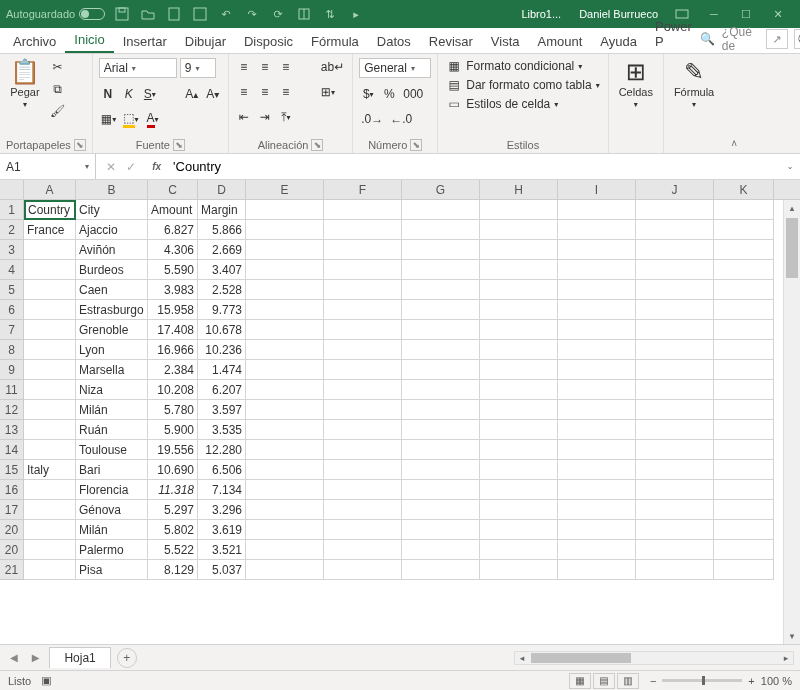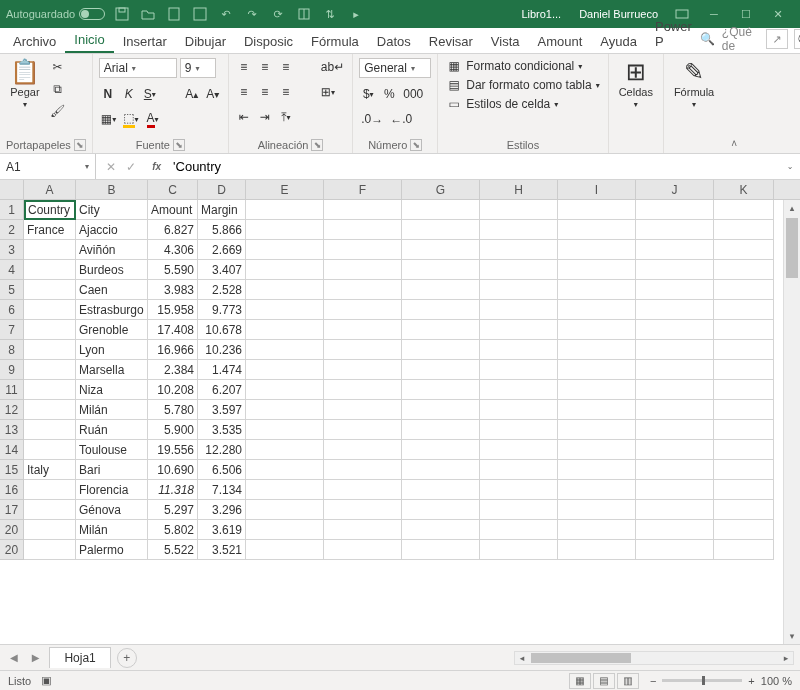--- a/index.html
+++ b/index.html
@@ -588,20 +588,34 @@
         <div class="cell num" style="width: 50px;">5.522</div>
         <div class="cell num" style="width: 48px;">3.521</div>
         <div class="cell" style="width: 78px;"></div>
         <div class="cell" style="width: 78px;"></div>
         <div class="cell" style="width: 78px;"></div>
         <div class="cell" style="width: 78px;"></div>
         <div class="cell" style="width: 78px;"></div>
         <div class="cell" style="width: 78px;"></div>
         <div class="cell" style="width: 60px;"></div>
       </div>
+      <div class="gr">
+        <div class="rh">21</div>
+        <div class="cell" style="width: 52px;"></div>
+        <div class="cell" style="width: 72px;">Pisa</div>
+        <div class="cell num" style="width: 50px;">8.129</div>
+        <div class="cell num" style="width: 48px;">5.037</div>
+        <div class="cell" style="width: 78px;"></div>
+        <div class="cell" style="width: 78px;"></div>
+        <div class="cell" style="width: 78px;"></div>
+        <div class="cell" style="width: 78px;"></div>
+        <div class="cell" style="width: 78px;"></div>
+        <div class="cell" style="width: 78px;"></div>
+        <div class="cell" style="width: 60px;"></div>
+      </div>
     </div>
   <div class="vscroll">
     <div class="sbtnv" style="top:0">▴</div>
     <div class="thumb" style="top:18px"></div>
     <div class="sbtnv" style="bottom:0">▾</div>
   </div>
 </div>
 
 <div class="sheet-tabs">
   <span class="nav">◀</span>

